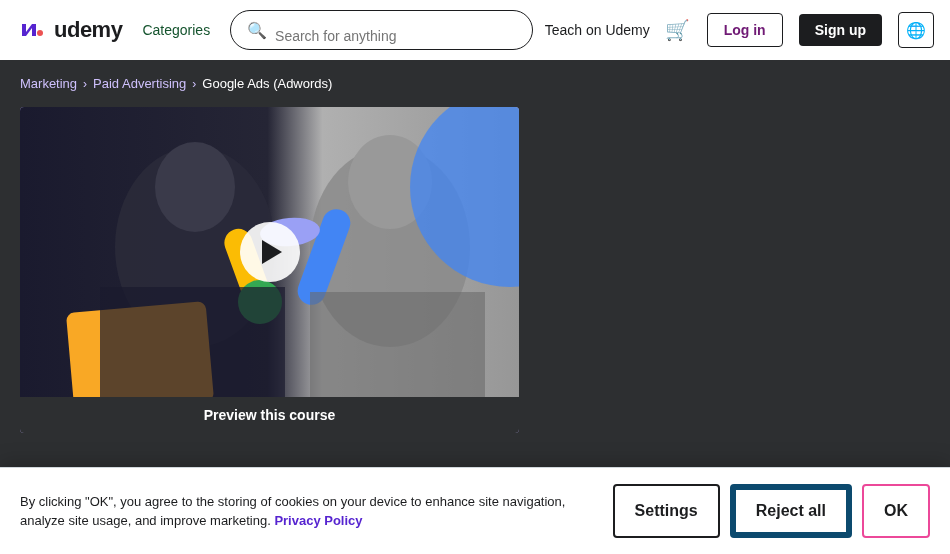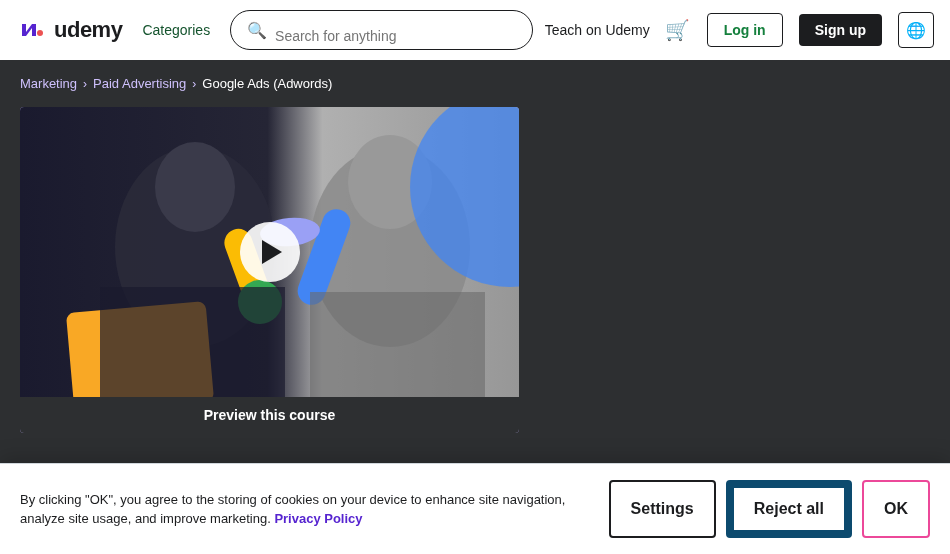--- a/index.html
+++ b/index.html
@@ -74,21 +74,21 @@
     .teach-link {
       font-size: 14px;
       color: #1c1d1f;
       cursor: pointer;
       white-space: nowrap;
     }
     .cart-icon { font-size: 20px; color: #1c1d1f; cursor: pointer; }
     .login-btn {
       border: 1.5px solid #1c1d1f;
       background: #fff;
-      color: #15803d;
+      color: #701a75;
       padding: 8px 16px;
       font-size: 14px;
       font-weight: 700;
       cursor: pointer;
       border-radius: 4px;
     }
     .signup-btn {
       background: #1c1d1f;
       color: #fff;
       padding: 8px 16px;
@@ -248,21 +248,21 @@
       cursor: pointer;
       border-radius: 4px;
       white-space: nowrap;
     }
     .settings-btn {
       border: 2px solid #1c1d1f;
       background: #fff;
       color: #1c1d1f;
     }
     .reject-btn {
-      border: 8px solid #0c4a6e;
+      border: 6px solid #0c4a6e;
       background: #fff;
       color: #1c1d1f;
     }
     .ok-btn {
       border: 2px solid #ec4899;
       background: #fff;
       color: #1c1d1f;
     }
   </style>
 </head>

